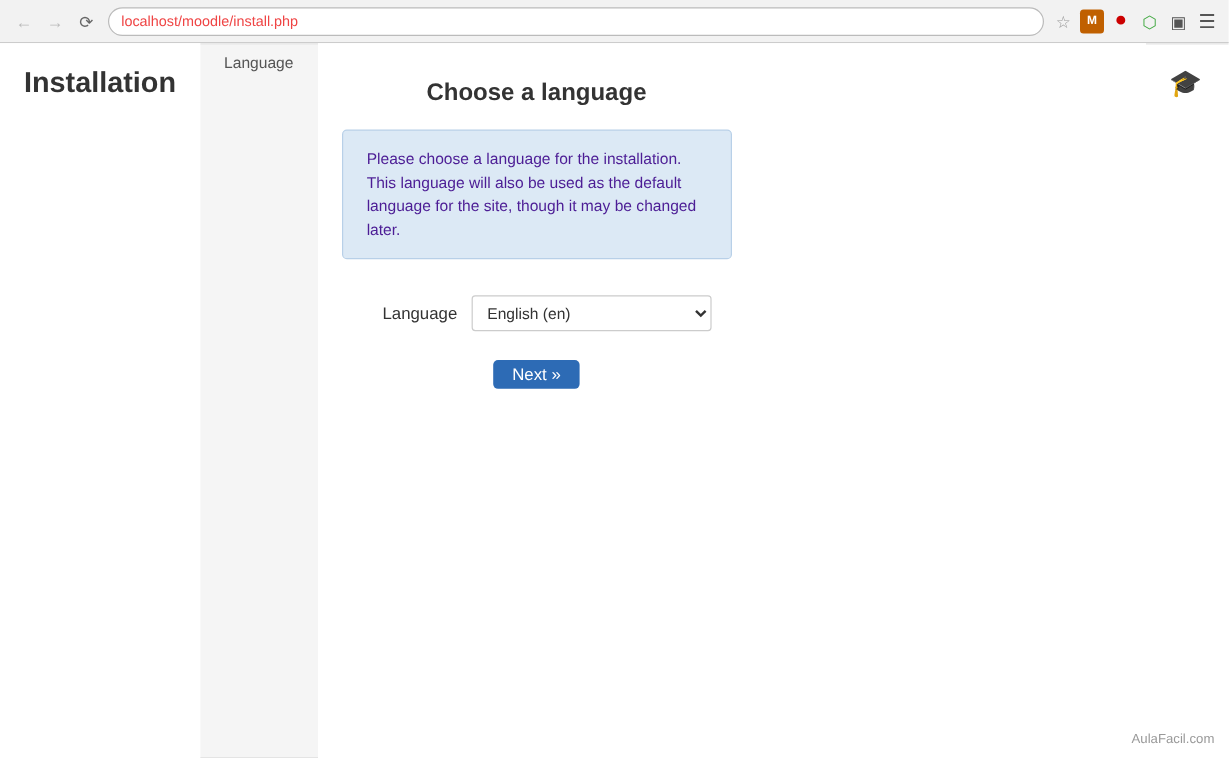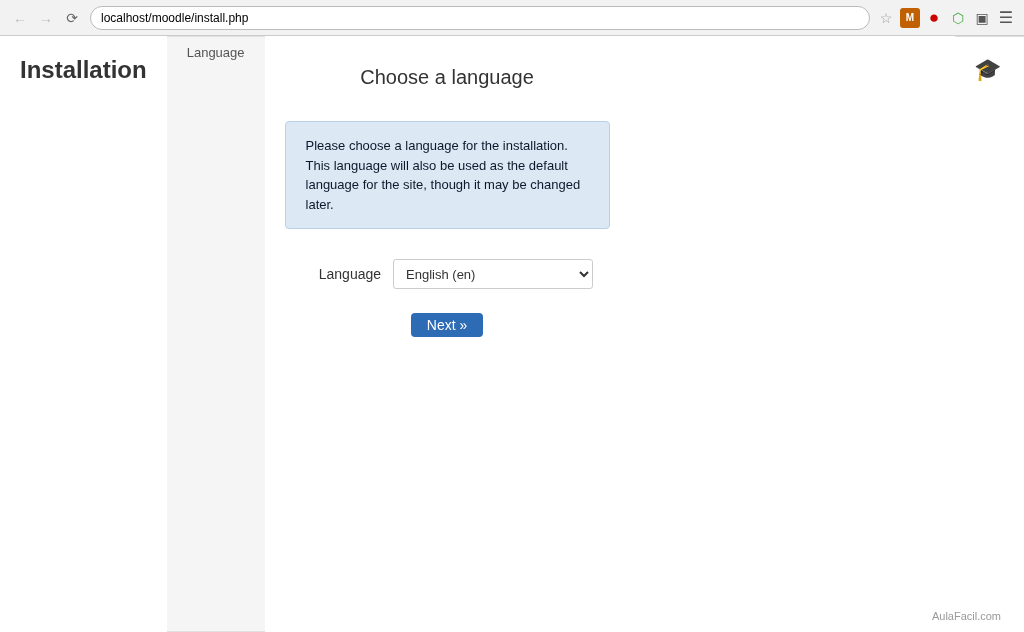--- a/index.html
+++ b/index.html
@@ -61,21 +61,21 @@
     }
 
     .address-bar {
       flex: 1;
       height: 24px;
       border: 1px solid #bbb;
       border-radius: 12px;
       padding: 0 10px;
       font-size: 12px;
       background: #fff;
-      color: #000000;
+      color: #ef4444;
       display: flex;
       align-items: center;
     }
 
     .browser-icons {
       display: flex;
       gap: 4px;
       align-items: center;
     }
 
@@ -127,35 +127,35 @@
     .main-area {
       flex: 1;
       padding: 30px 20px 20px;
       display: flex;
       flex-direction: column;
       align-items: center;
     }
 
     .section-title {
       font-size: 20px;
-      font-weight: normal;
-      color: #333;
-      margin-bottom: 32px;
+      font-weight: bold;
+      color: #333;
+      margin-bottom: 19px;
       text-align: center;
     }
 
     .info-box {
       background: #dce9f5;
       border: 1px solid #b8d0e8;
       border-radius: 4px;
       padding: 14px 20px;
       max-width: 640px;
       width: 100%;
       font-size: 13px;
-      color: #0f172a;
+      color: #4c1d95;
       line-height: 1.5;
       margin-bottom: 30px;
     }
 
     .form-row {
       display: flex;
       align-items: center;
       gap: 12px;
       margin-bottom: 24px;
     }
@@ -204,21 +204,21 @@
 
     .moodle-logo {
       display: flex;
       align-items: center;
       gap: 0;
     }
 
     .watermark {
       position: fixed;
       bottom: 10px;
-      right: 23px;
+      right: 12px;
       font-size: 11px;
       color: #999;
     }
 
     
     .empty-space {
       flex: 1;
       min-height: 100px;
     }
   </style>

